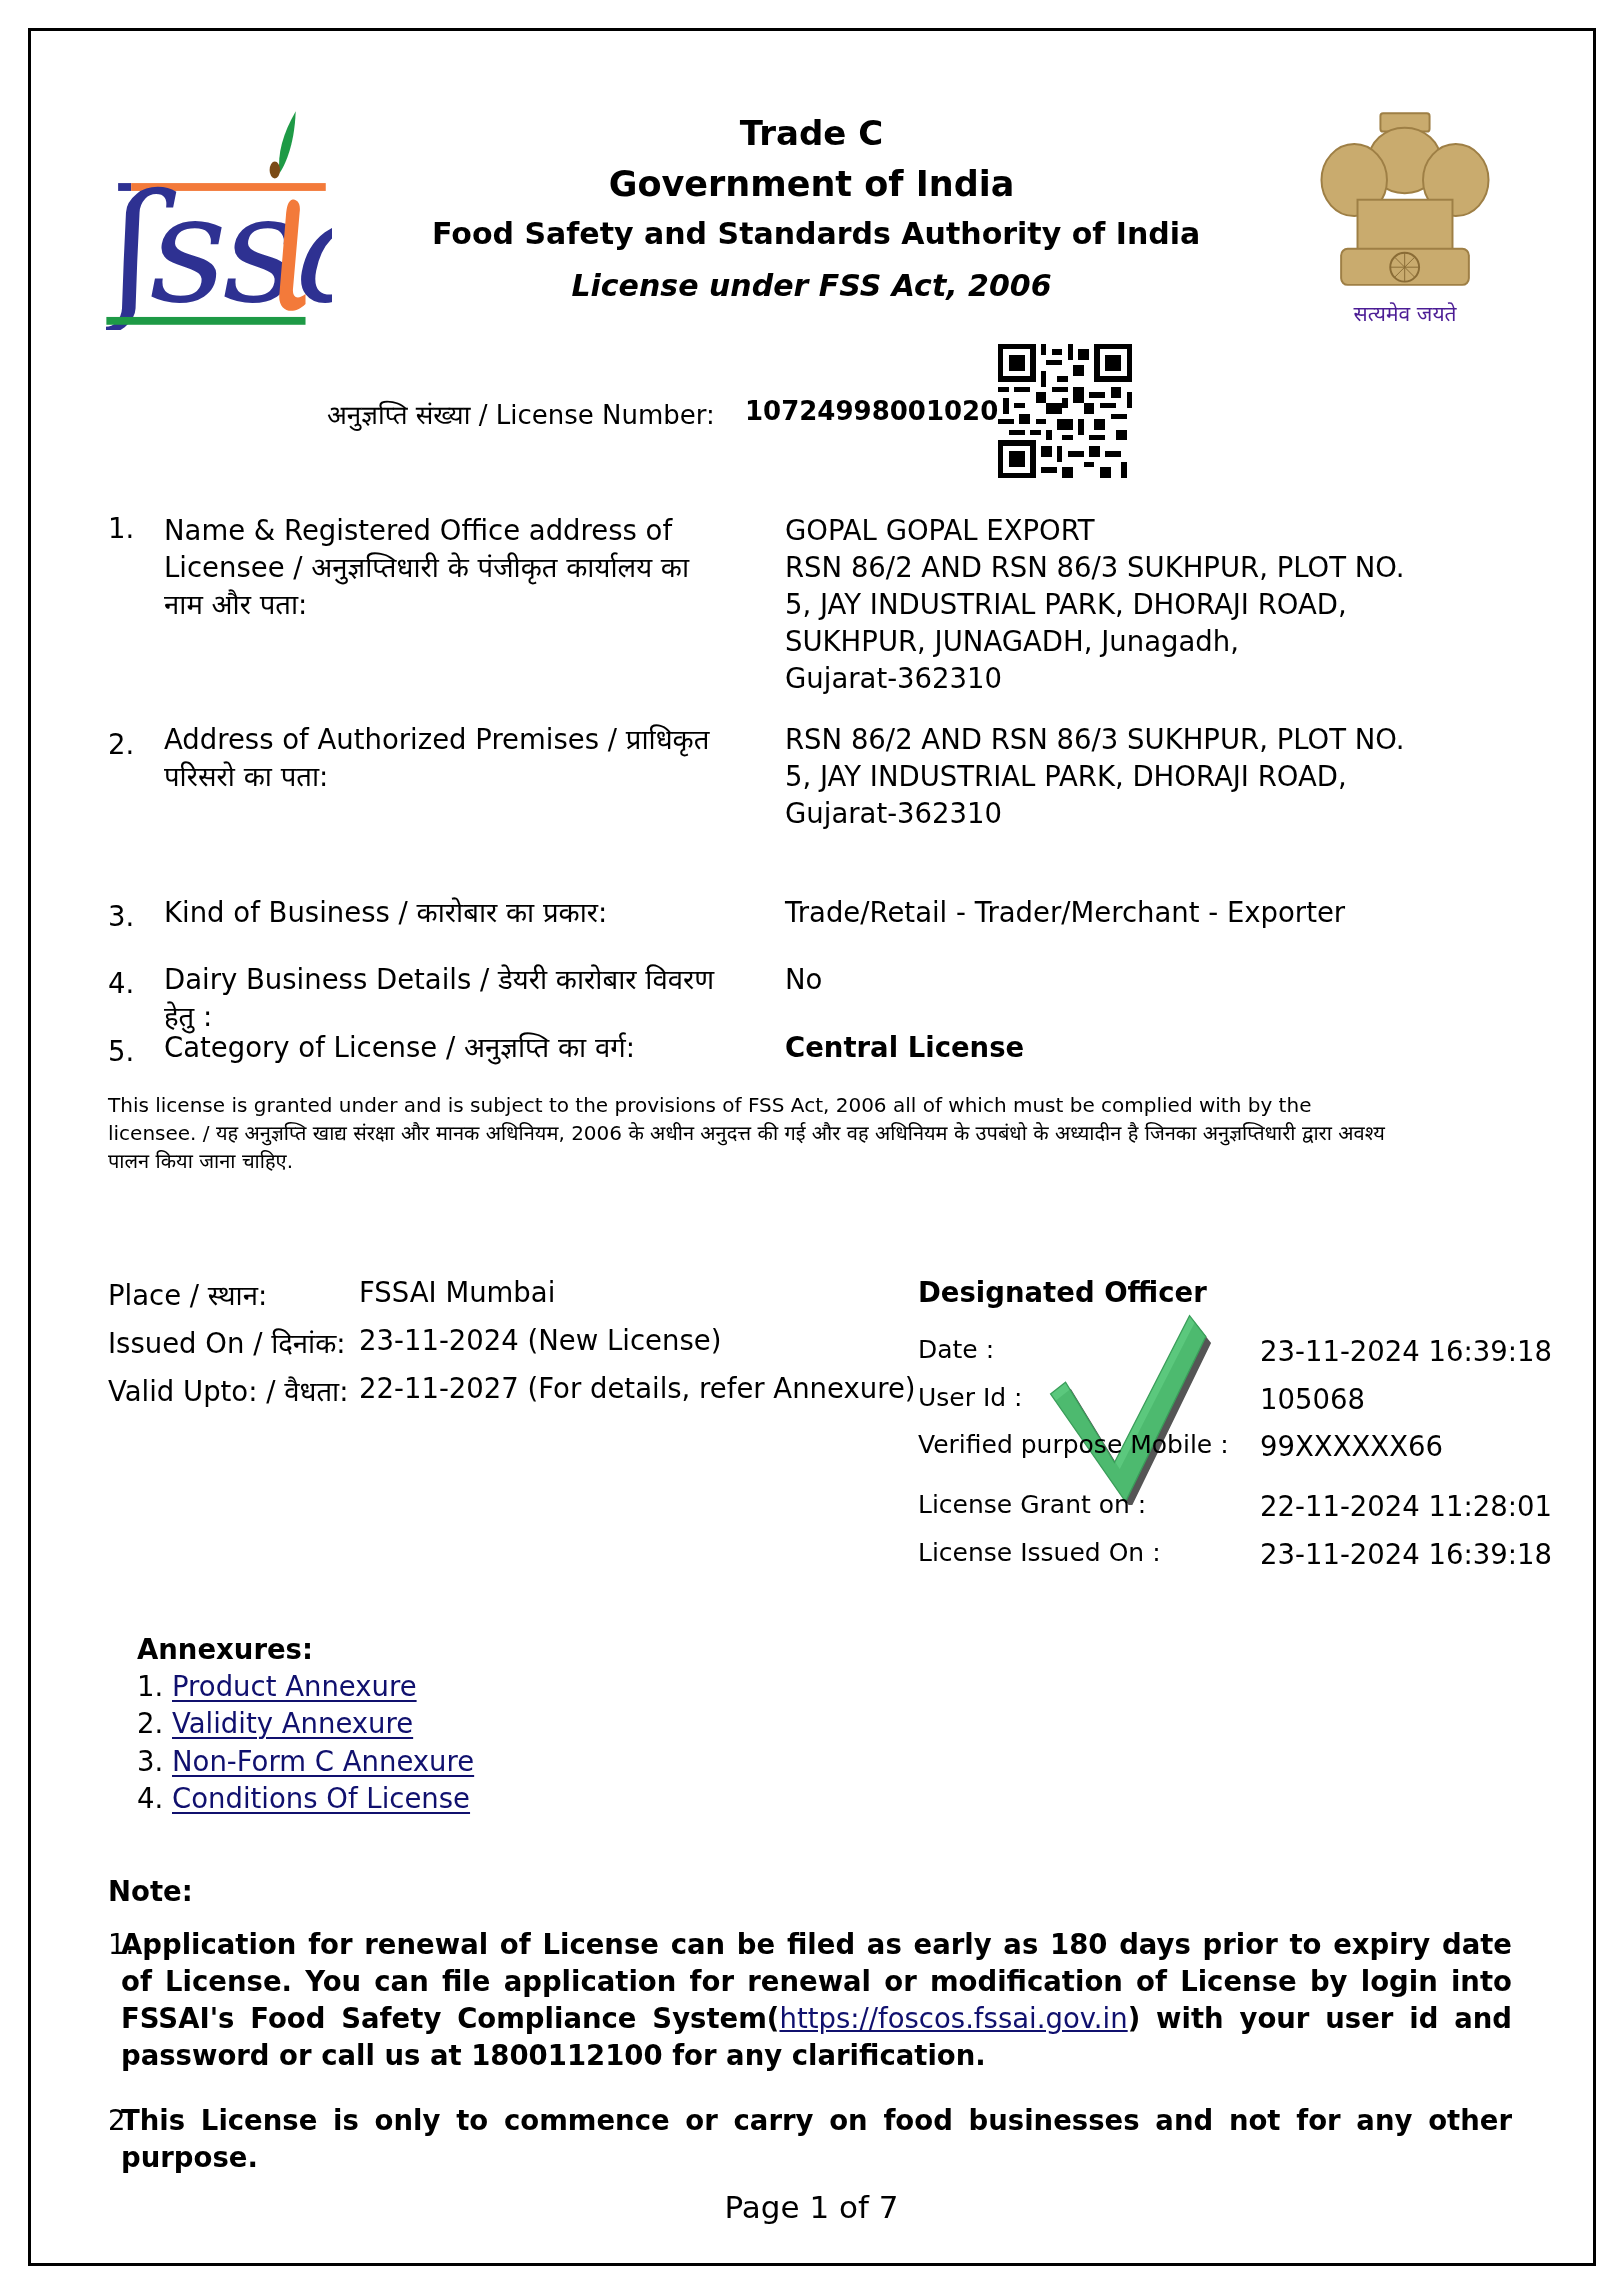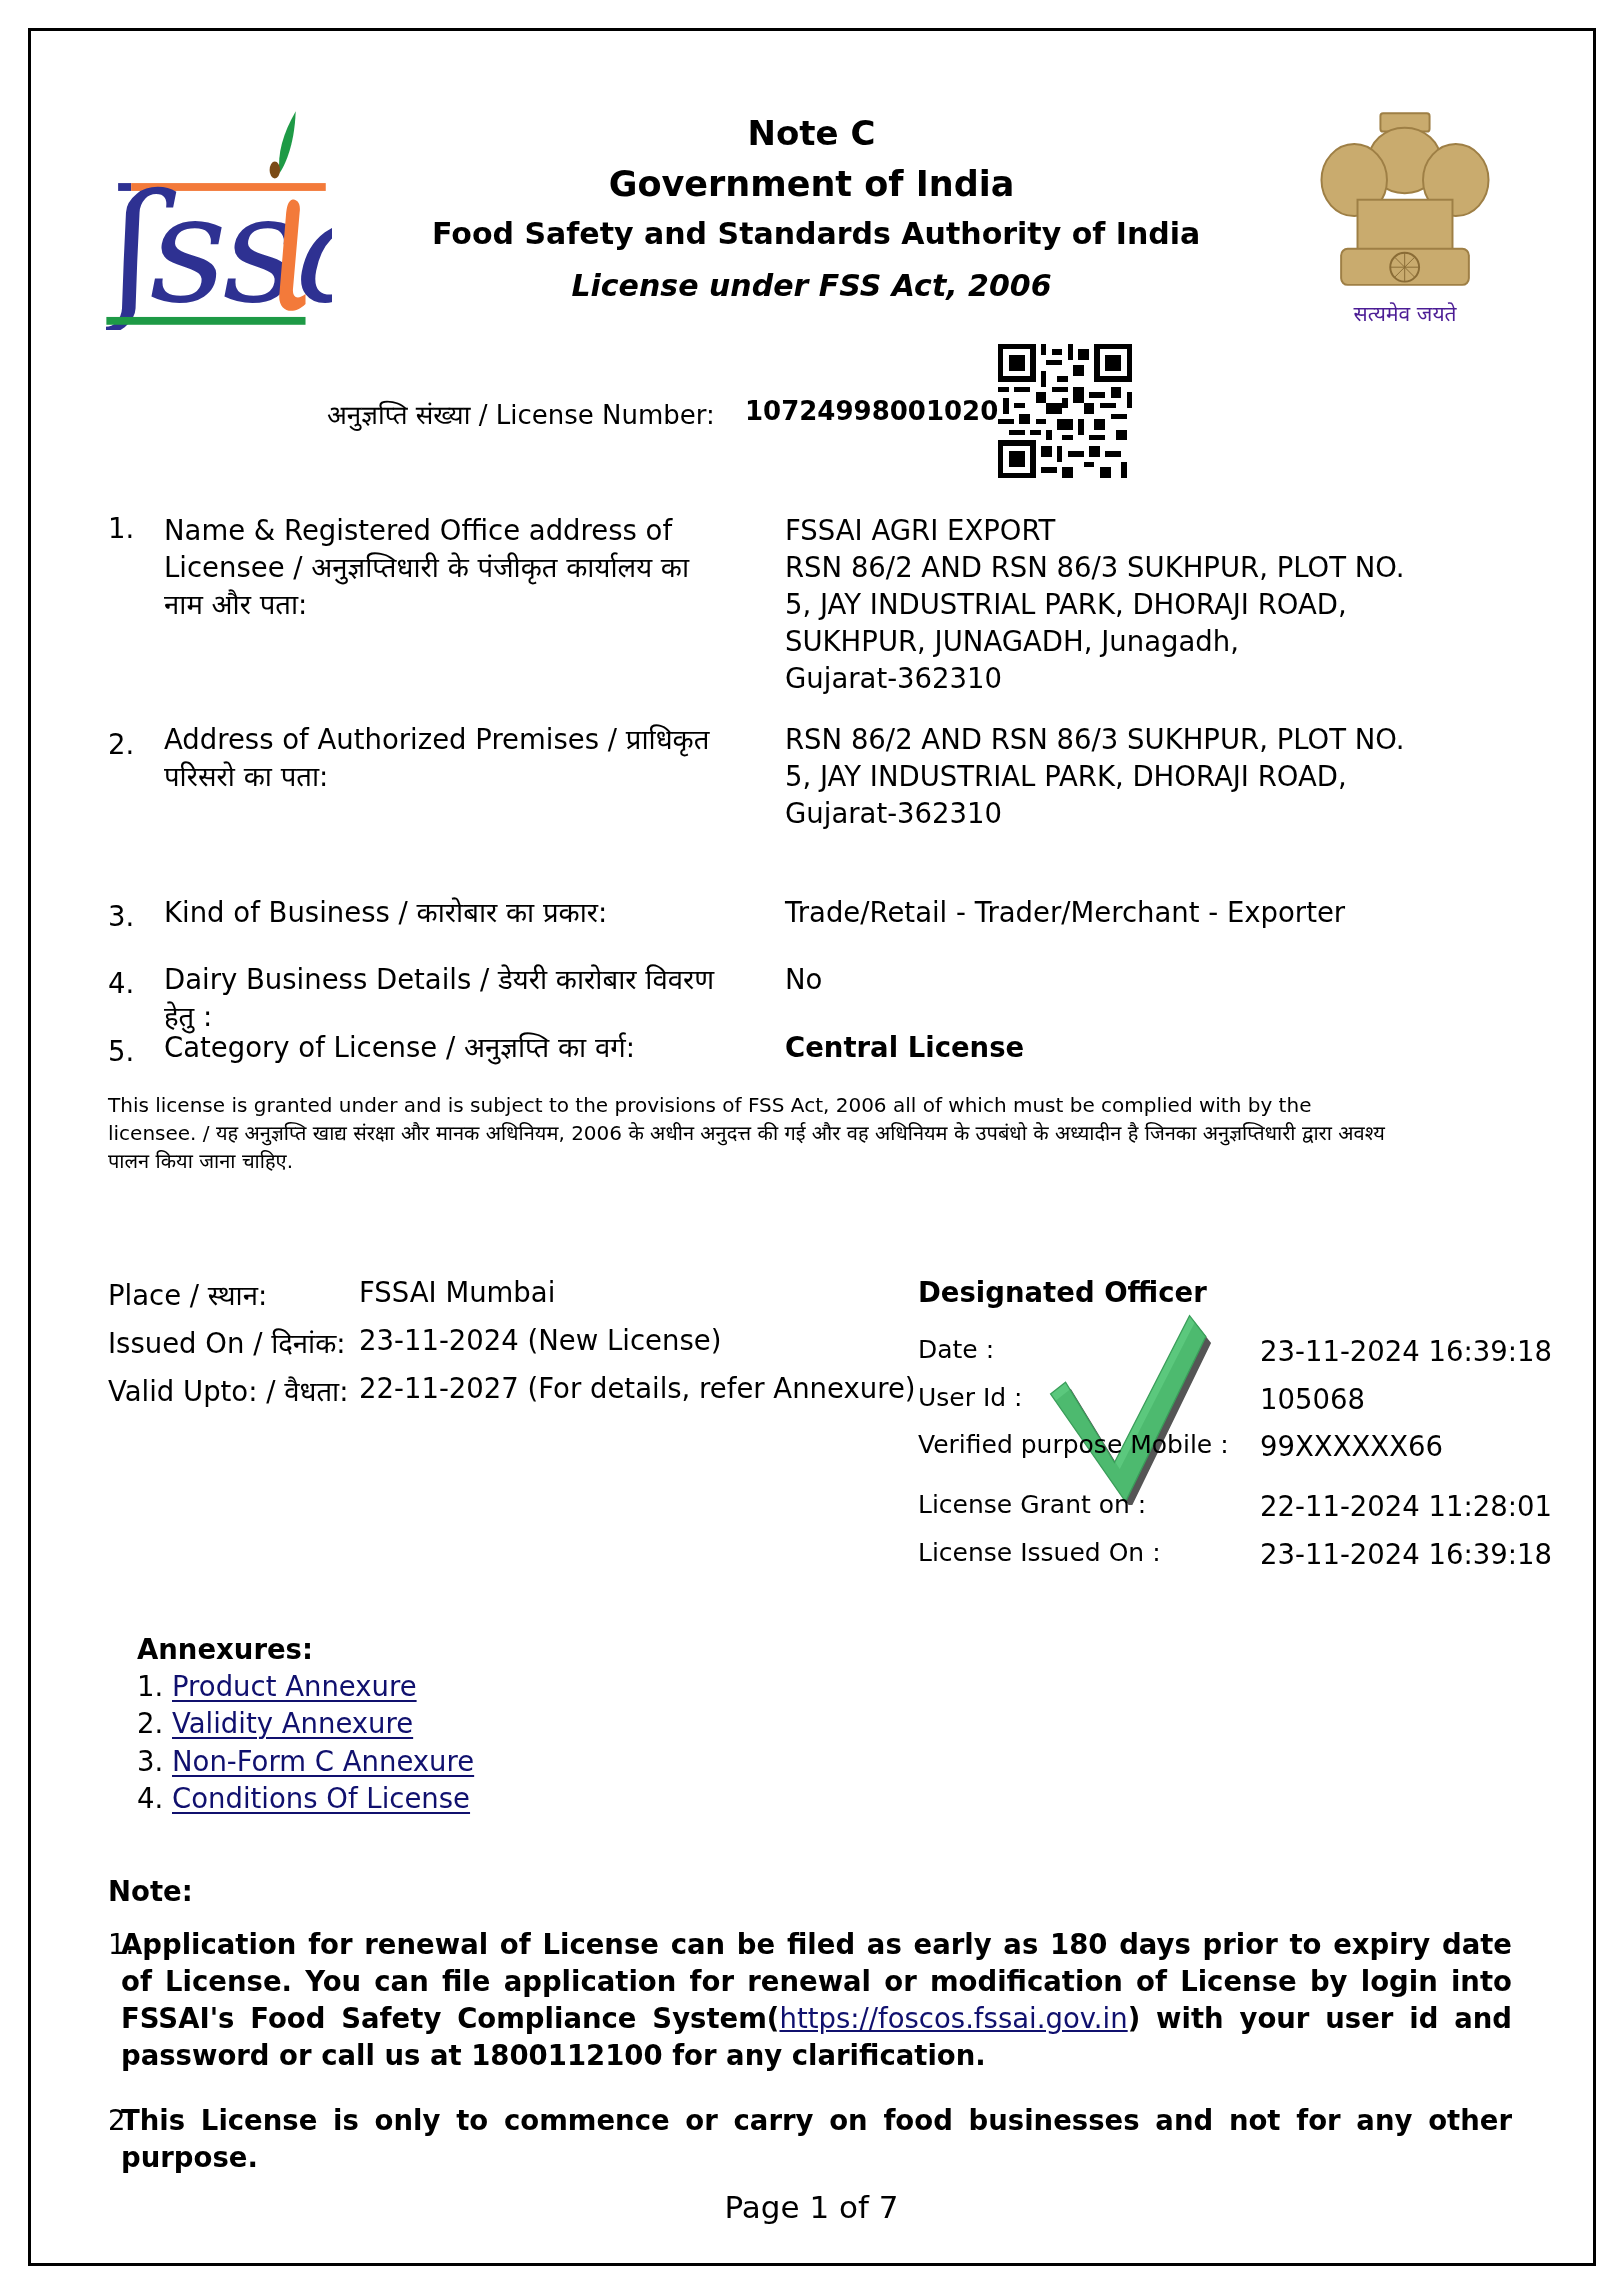--- a/index.html
+++ b/index.html
@@ -60,21 +60,21 @@
     <path d="M290 5 C270 40 262 70 265 100 C272 90 288 60 290 5 Z" fill="#1e9a46"></path>
     <ellipse cx="258" cy="95" rx="8" ry="13" fill="#7a4a16"></ellipse>
     <rect x="18" y="115" width="20" height="12" fill="#2e3192"></rect>
     <rect x="38" y="115" width="298" height="12" fill="#f37a3a"></rect>
     <text x="10" y="295" font-family="DejaVu Serif, serif" font-style="italic" font-size="230" fill="#2e3192" letter-spacing="-6">ʃssa</text>
     <path d="M285 140 C292 140 298 145 296 160 L286 275 C284 290 292 295 305 285 L305 300 C285 320 262 310 265 285 L275 165 C276 152 278 142 285 140 Z" fill="#f37a3a"></path>
     <rect x="0" y="320" width="305" height="12" fill="#1e9a46"></rect>
   </svg>
 </div>
 
-<div class="title t1">Note C</div>
+<div class="title t1">Trade C</div>
 <div class="title t2">Government of India</div>
 <div class="title t3">Food Safety and Standards Authority of India</div>
 <div class="title t4">License under FSS Act, 2006</div>
 
 <div class="abs emblem">
   <svg width="226" height="190" viewBox="0 0 345 290">
     <g fill="#c9ab6e" stroke="#9e7f45" stroke-width="3">
       <rect x="135" y="8" width="75" height="28" rx="4"></rect>
       <ellipse cx="172" cy="80" rx="55" ry="50"></ellipse>
       <ellipse cx="95" cy="110" rx="50" ry="55"></ellipse>
@@ -153,21 +153,21 @@
         <rect x="16" y="22" width="2" height="1"></rect>
         <rect x="19" y="23" width="2" height="2"></rect>
         <rect x="23" y="22" width="1" height="3"></rect>
     </g>
   </svg>
 </div>
 
 <div class="row-num" style="top:512px">1.</div>
 <div class="row-label" style="top:512px">Name &amp; Registered Office address of Licensee / अनुज्ञप्तिधारी के पंजीकृत कार्यालय का नाम और पता:</div>
 <div class="row-value" style="top:512px">
-  <div>FSSAI AGRI EXPORT</div>
+  <div>GOPAL GOPAL EXPORT</div>
   <div>RSN 86/2 AND RSN 86/3 SUKHPUR, PLOT NO.</div>
   <div>5, JAY INDUSTRIAL PARK, DHORAJI ROAD,</div>
   <div>SUKHPUR, JUNAGADH, Junagadh,</div>
   <div>Gujarat-362310</div>
 </div>
 
 <div class="row-num" style="top:728px">2.</div>
 <div class="row-label" style="top:721px">Address of Authorized Premises / प्राधिकृत परिसरो का पता:</div>
 <div class="row-value" style="top:721px">
   <div>RSN 86/2 AND RSN 86/3 SUKHPUR, PLOT NO.</div>

